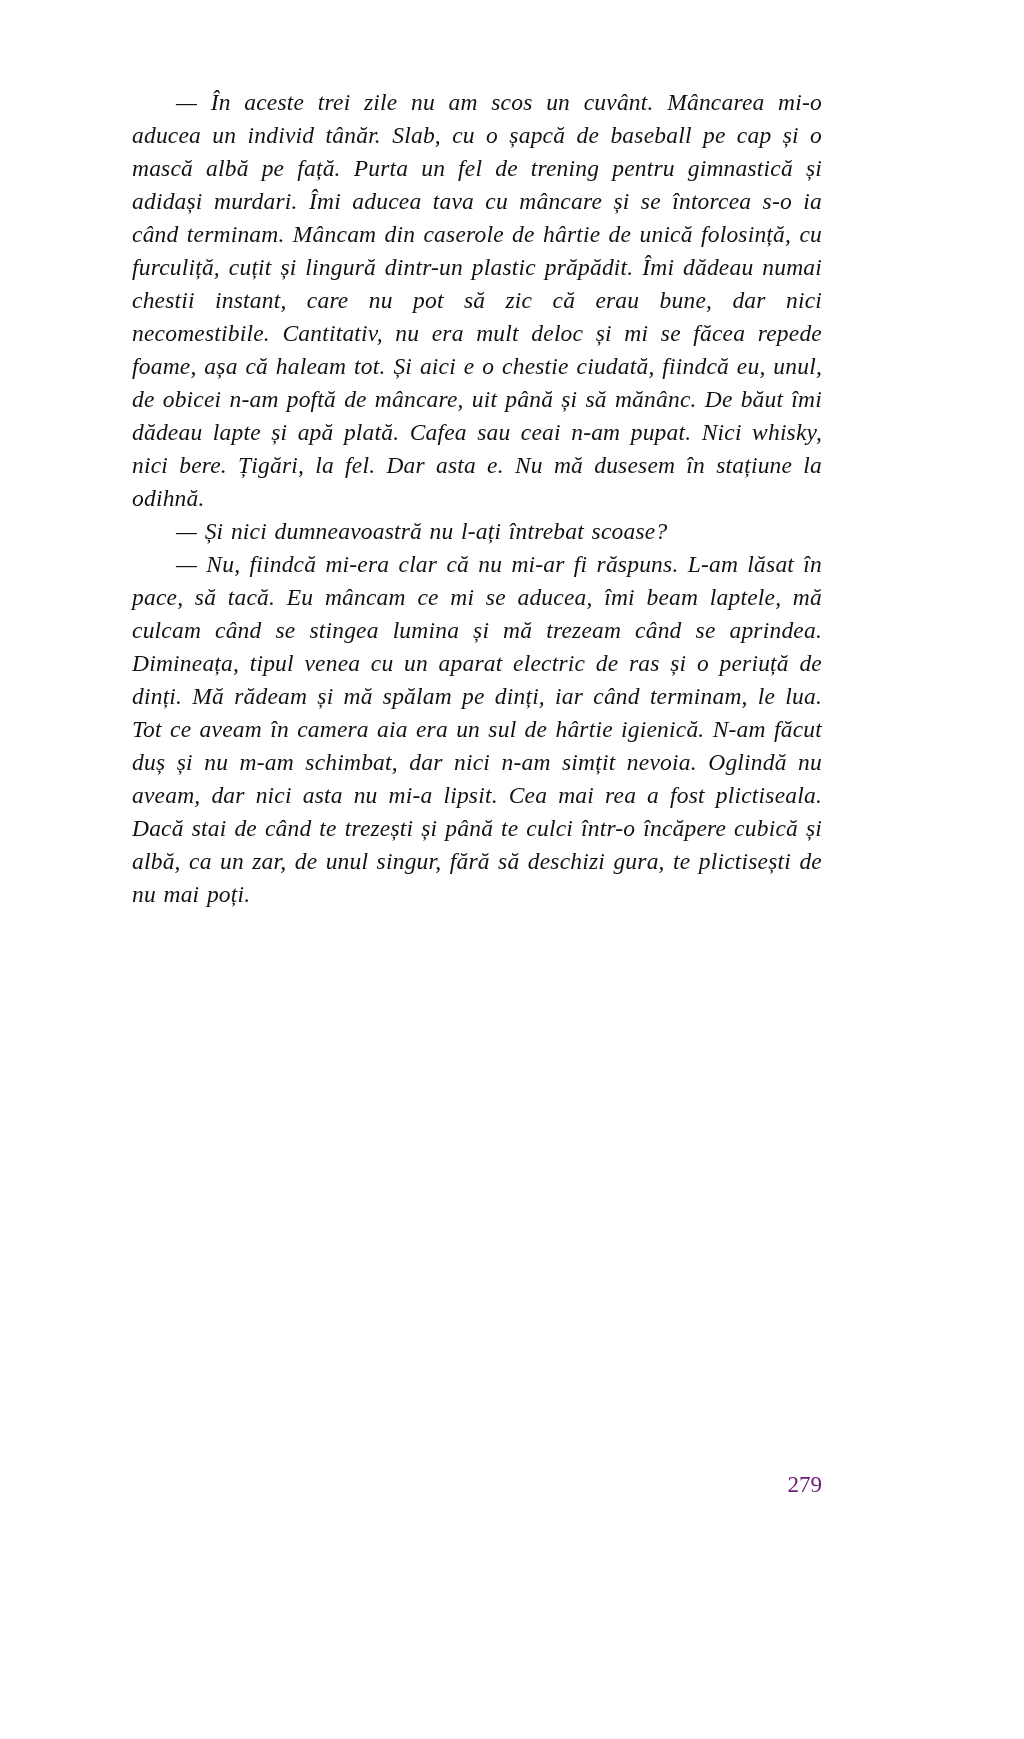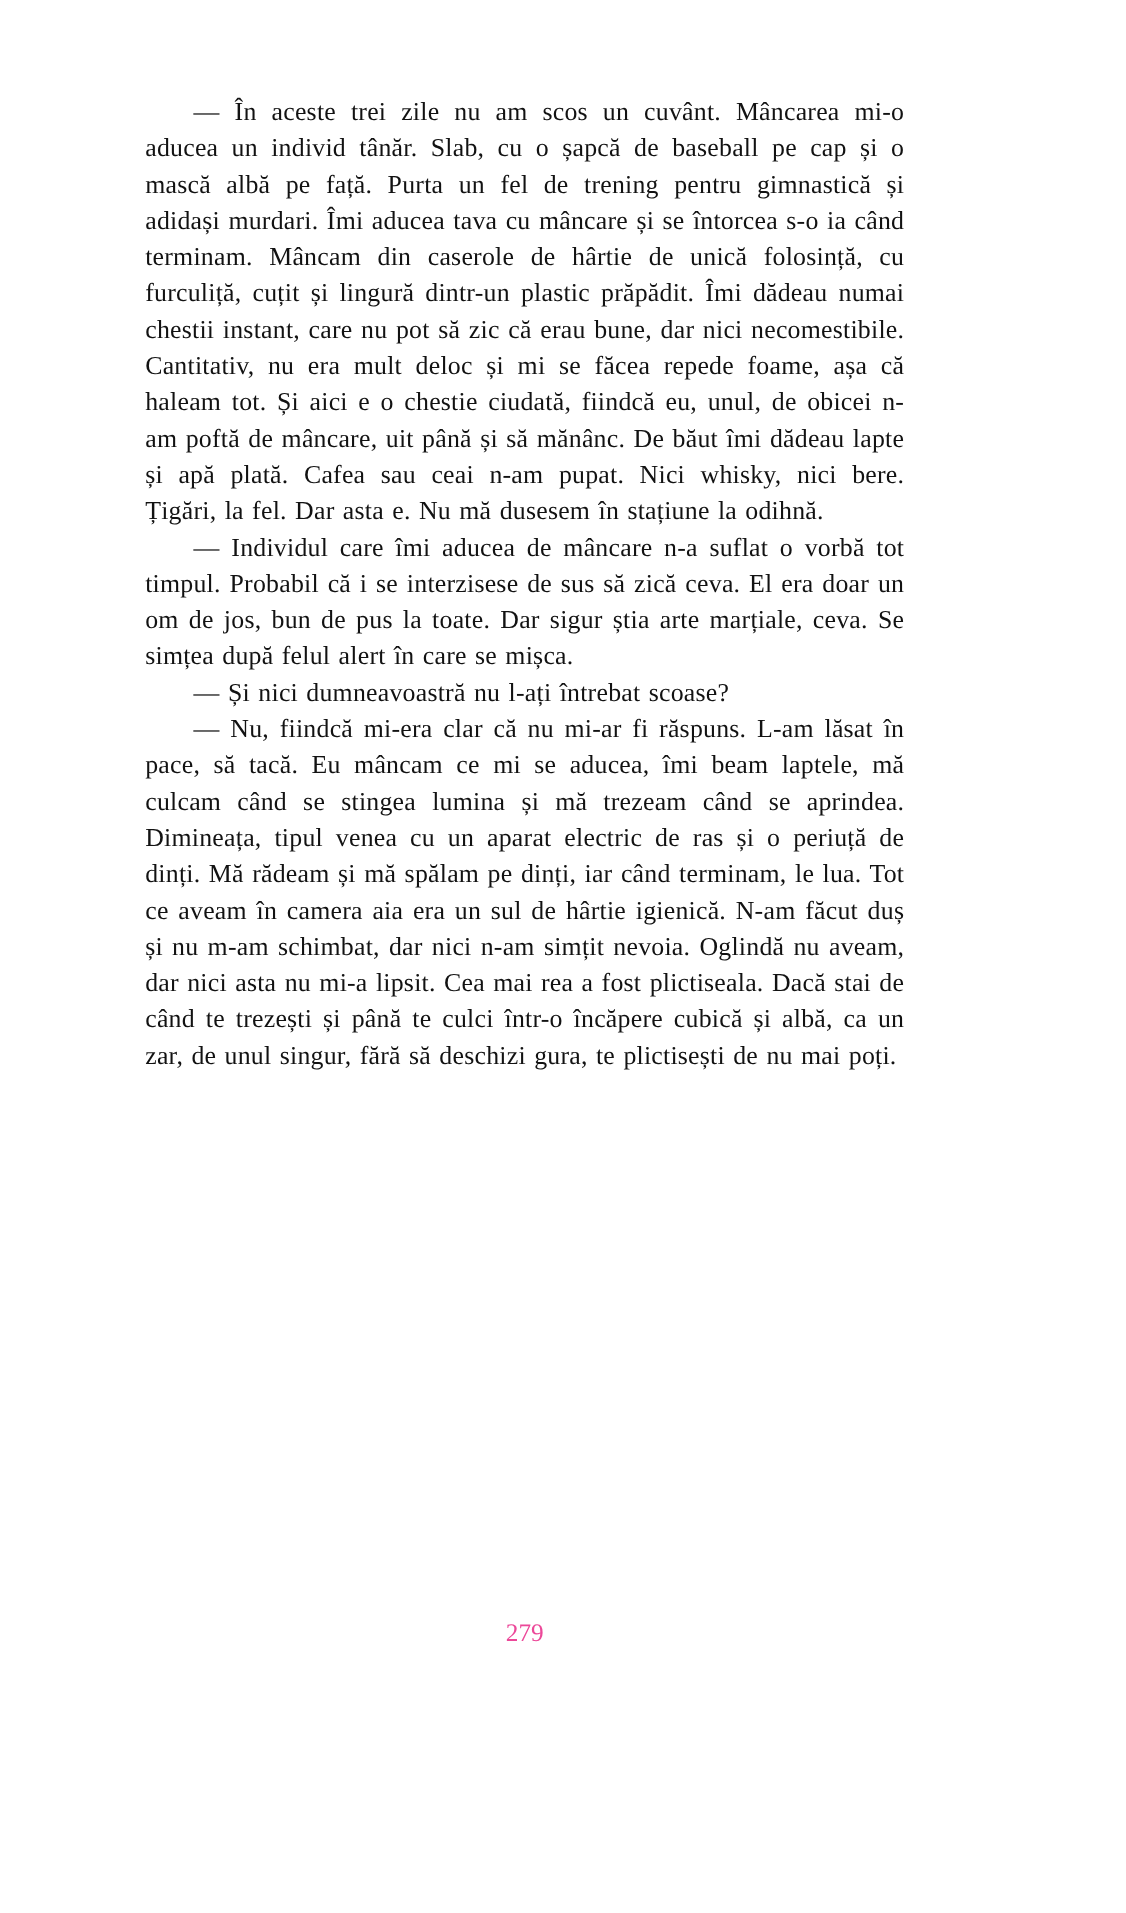--- a/index.html
+++ b/index.html
@@ -29,37 +29,37 @@
     line-height: 33px;
     text-align: justify;
     letter-spacing: 0.2px;
     word-spacing: 1.5px;
   }
   .text-block p {
     margin: 0;
     padding: 0;
     text-indent: 44px;
     hyphens: auto;
+    font-style: italic;
     -webkit-hyphens: auto;
   }
   .page-number {
     position: absolute;
     left: 132px;
     top: 1468px;
     width: 690px;
-    text-align: center;
+    text-align: right;
     font-size: 23px;
     line-height: 33px;
-    color: #ec4899;
+    color: #701a75;
   }
 </style>
 </head>
 <body>
 
 <div class="book-page">
   <div class="text-block">
     <p>— În aceste trei zile nu am scos un cuvânt. Mâncarea mi-o aducea un individ tânăr. Slab, cu o șapcă de baseball pe cap și o mască albă pe față. Purta un fel de trening pentru gimnastică și adidași murdari. Îmi aducea tava cu mâncare și se întorcea s-o ia când terminam. Mâncam din caserole de hârtie de unică folosință, cu furculiță, cuțit și lingură dintr-un plastic prăpădit. Îmi dădeau numai chestii instant, care nu pot să zic că erau bune, dar nici necomestibile. Cantitativ, nu era mult deloc și mi se făcea repede foame, așa că haleam tot. Și aici e o chestie ciudată, fiindcă eu, unul, de obicei n-am poftă de mâncare, uit până și să mănânc. De băut îmi dădeau lapte și apă plată. Cafea sau ceai n-am pupat. Nici whisky, nici bere. Țigări, la fel. Dar asta e. Nu mă dusesem în stațiune la odihnă.</p>
-    <p>— Individul care îmi aducea de mâncare n-a suflat o vorbă tot timpul. Probabil că i se interzisese de sus să zică ceva. El era doar un om de jos, bun de pus la toate. Dar sigur știa arte marțiale, ceva. Se simțea după felul alert în care se mișca.</p>
     <p>— Și nici dumneavoastră nu l-ați întrebat scoase?</p>
     <p>— Nu, fiindcă mi-era clar că nu mi-ar fi răspuns. L-am lăsat în pace, să tacă. Eu mâncam ce mi se aducea, îmi beam laptele, mă culcam când se stingea lumina și mă trezeam când se aprindea. Dimineața, tipul venea cu un aparat electric de ras și o periuță de dinți. Mă rădeam și mă spălam pe dinți, iar când terminam, le lua. Tot ce aveam în camera aia era un sul de hârtie igienică. N-am făcut duș și nu m-am schimbat, dar nici n-am simțit nevoia. Oglindă nu aveam, dar nici asta nu mi-a lipsit. Cea mai rea a fost plictiseala. Dacă stai de când te trezești și până te culci într-o încăpere cubică și albă, ca un zar, de unul singur, fără să deschizi gura, te plictisești de nu mai poți.</p>
   </div>
   <div class="page-number">279</div>
 </div>
 
 </body></html>

